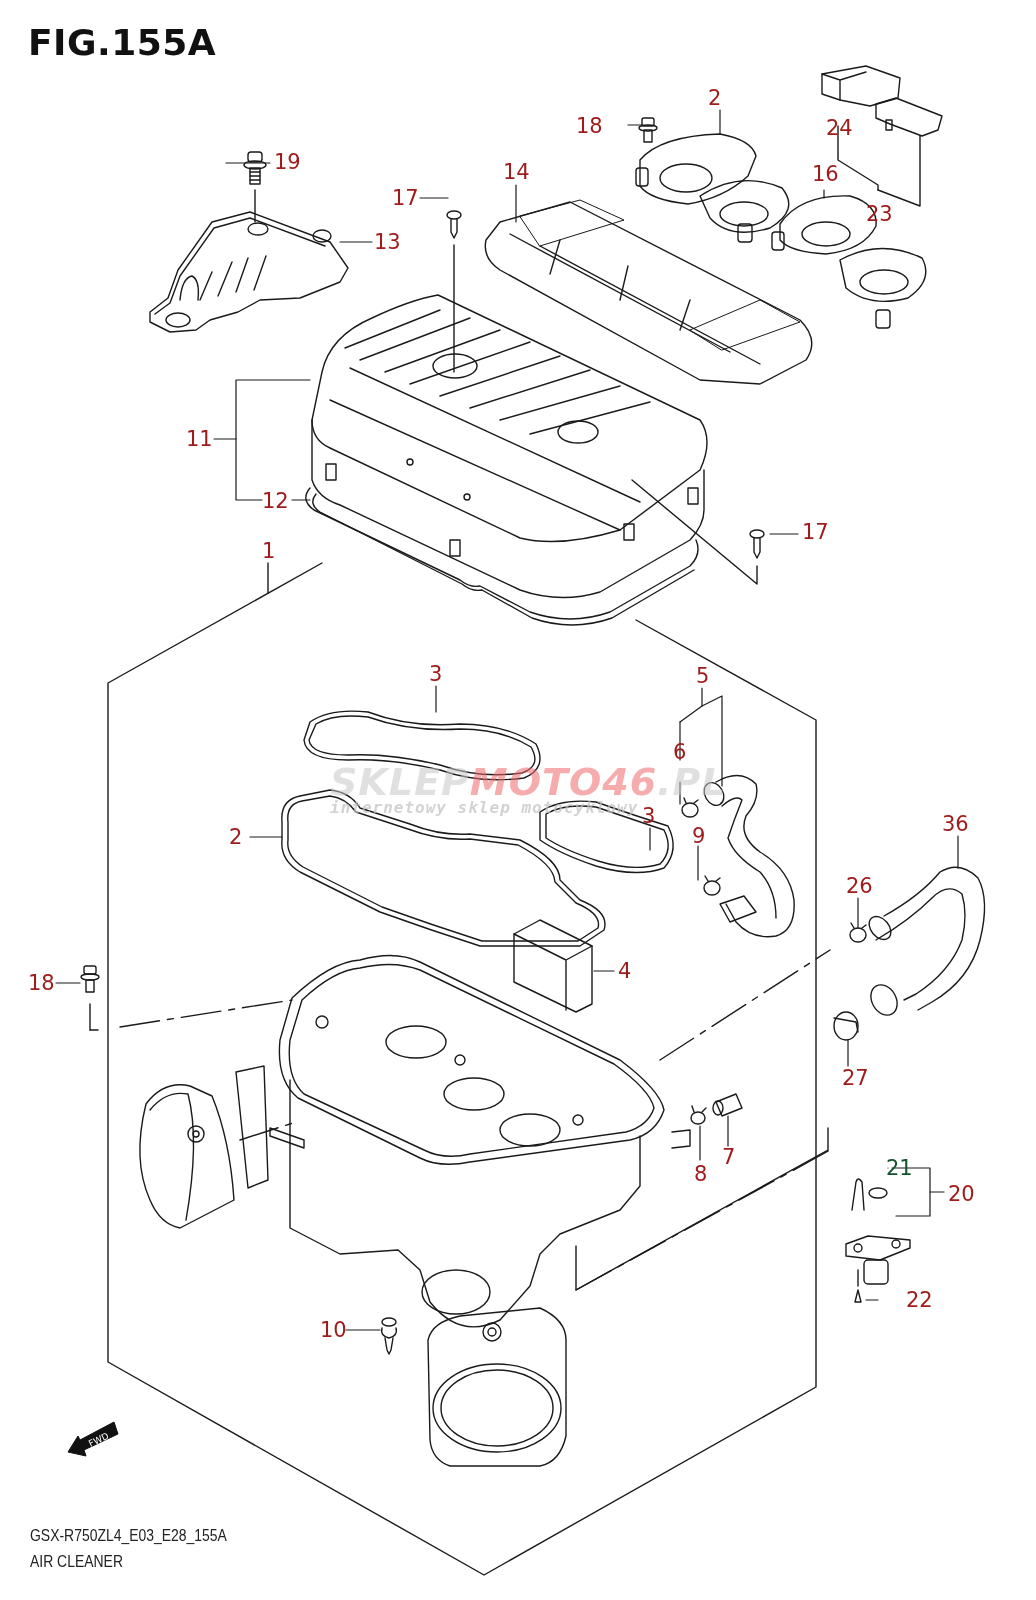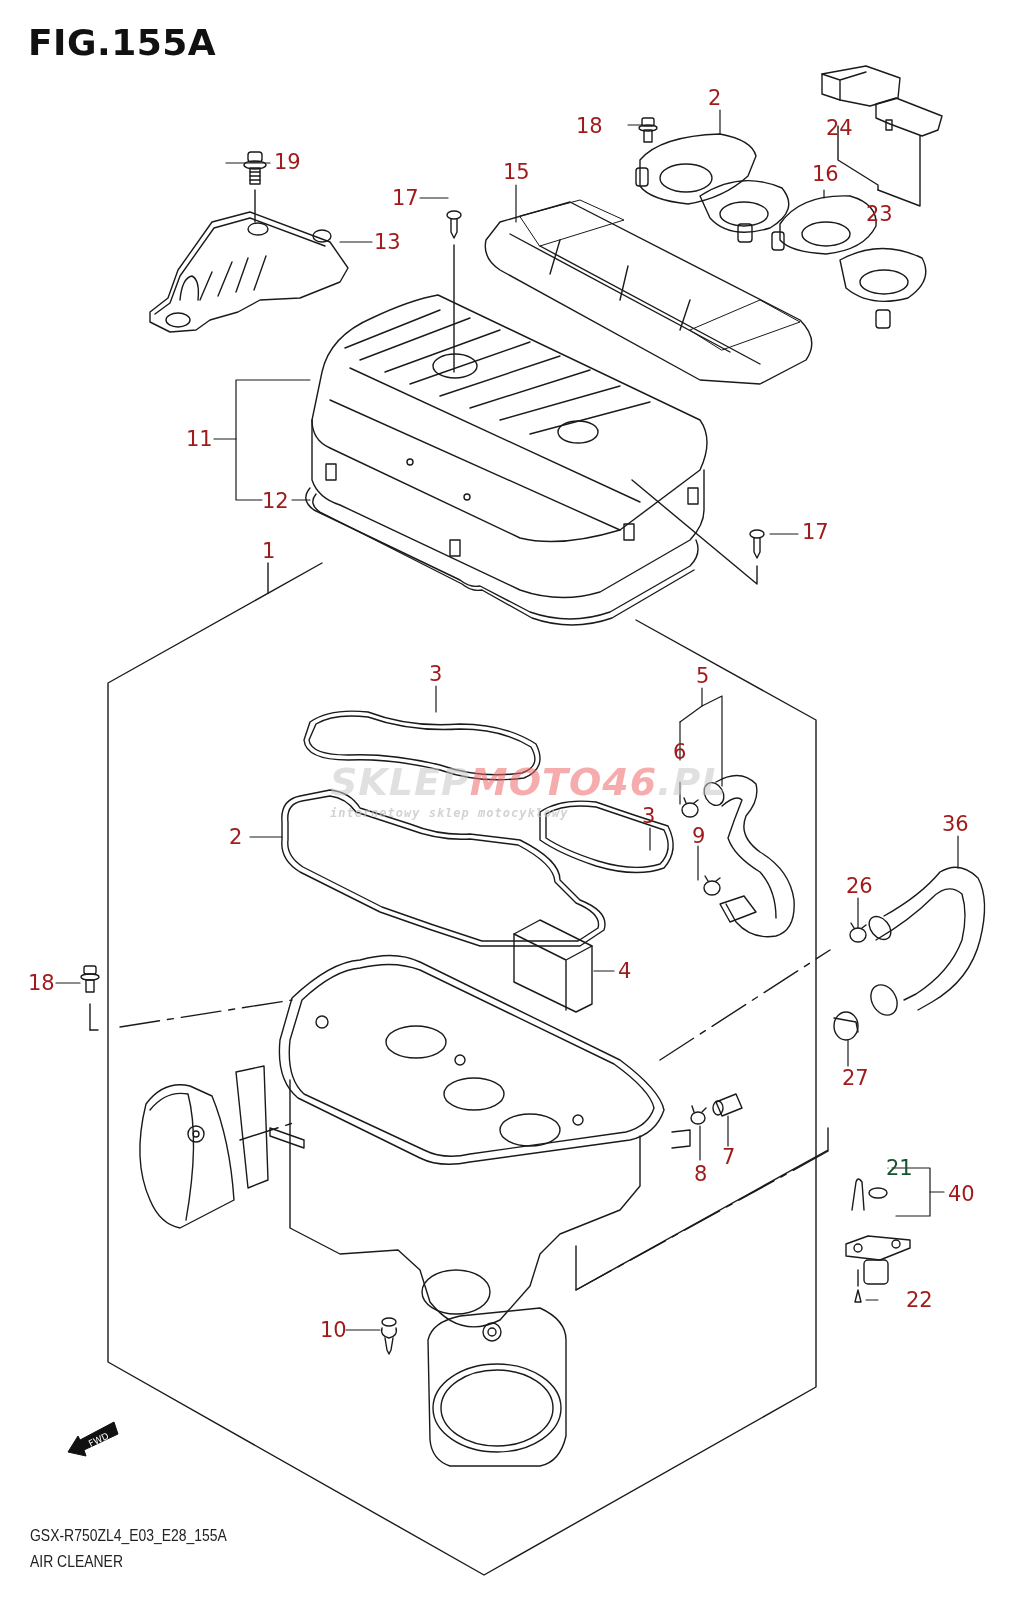--- a/index.html
+++ b/index.html
@@ -4,21 +4,21 @@
 <style>
   html, body { margin:0; padding:0; background:#ffffff; }
   body { width:1036px; height:1600px; position:relative; overflow:hidden; font-family:"Liberation Sans", sans-serif; }
   .fig-title { position:absolute; left:28px; top:22px; font-family:"DejaVu Sans", sans-serif; font-weight:bold; font-size:36px; color:#111; letter-spacing:0.5px; }
   .footer-code { position:absolute; left:30px; top:1526px; font-family:"Liberation Sans", sans-serif; font-size:17px; color:#222; transform:scaleX(0.82); transform-origin:left top; }
   .footer-name { position:absolute; left:30px; top:1552px; font-family:"Liberation Sans", sans-serif; font-size:17px; color:#222; transform:scaleX(0.82); transform-origin:left top; }
   svg.diagram { position:absolute; left:0; top:0; }
   .lbl { position:absolute; font-family:"DejaVu Sans", sans-serif; font-size:21px; color:#a01c1c; line-height:1; }
   .wm { position:absolute; left:330px; top:760px; font-family:"DejaVu Sans", sans-serif; font-weight:bold; font-style:italic; font-size:38px; color:#c8c8c8; opacity:0.55; letter-spacing:1px; }
   .wm .red { color:#f06a6a; }
-  .wm-sub { position:absolute; left:330px; top:798px; font-family:"DejaVu Sans Mono", monospace; font-weight:bold; font-style:italic; font-size:12px; color:#c0c0c0; opacity:0.7; letter-spacing:1px;margin-top:8px; }
+  .wm-sub { position:absolute; left:330px; top:798px; font-family:"DejaVu Sans Mono", monospace; font-weight:bold; font-style:italic; font-size:16px; color:#c0c0c0; opacity:0.7; letter-spacing:1px; }
   .fwd { position:absolute; left:66px; top:1418px; }
 </style>
 </head>
 <body>
 
 <div class="fig-title">FIG.155A</div>
 
 <svg class="diagram" width="1036" height="1600" viewBox="0 0 1036 1600" fill="none" stroke="#1a1a1a" stroke-width="1.4" stroke-linejoin="round" stroke-linecap="round">
 
   <g>
@@ -281,29 +281,29 @@
 <div class="lbl" style="left: 618px; top: 961px; color: rgb(160, 28, 28);">4</div>
 <div class="lbl" style="left: 696px; top: 666px; color: rgb(160, 28, 28);">5</div>
 <div class="lbl" style="left: 673px; top: 742px; color: rgb(160, 28, 28);">6</div>
 <div class="lbl" style="left: 722px; top: 1147px; color: rgb(160, 28, 28);">7</div>
 <div class="lbl" style="left: 694px; top: 1164px; color: rgb(160, 28, 28);">8</div>
 <div class="lbl" style="left: 692px; top: 826px; color: rgb(160, 28, 28);">9</div>
 <div class="lbl" style="left: 320px; top: 1320px; color: rgb(160, 28, 28);">10</div>
 <div class="lbl" style="left: 186px; top: 429px; color: rgb(160, 28, 28); text-align: right;">11</div>
 <div class="lbl" style="left: 262px; top: 491px; color: rgb(160, 28, 28);">12</div>
 <div class="lbl" style="left: 374px; top: 232px; color: rgb(160, 28, 28);">13</div>
-<div class="lbl" style="left: 503px; top: 162px; color: rgb(160, 28, 28);">15</div>
+<div class="lbl" style="left: 503px; top: 162px; color: rgb(160, 28, 28);">14</div>
 <div class="lbl" style="left: 708px; top: 88px; color: rgb(160, 28, 28);">2</div>
 <div class="lbl" style="left: 812px; top: 164px; color: rgb(160, 28, 28);">16</div>
 <div class="lbl" style="left: 392px; top: 188px; color: rgb(160, 28, 28);">17</div>
 <div class="lbl" style="left: 802px; top: 522px; color: rgb(160, 28, 28);">17</div>
 <div class="lbl" style="left: 576px; top: 116px; color: rgb(160, 28, 28);">18</div>
 <div class="lbl" style="left: 28px; top: 973px; color: rgb(160, 28, 28);">18</div>
 <div class="lbl" style="left: 274px; top: 152px; color: rgb(160, 28, 28);">19</div>
-<div class="lbl" style="left: 948px; top: 1184px; color: rgb(160, 28, 28);">40</div>
+<div class="lbl" style="left: 948px; top: 1184px; color: rgb(160, 28, 28);">20</div>
 <div class="lbl" style="left: 886px; top: 1158px; color: #14532d;">21</div>
 <div class="lbl" style="left: 882px; top: 1290px; color: rgb(160, 28, 28); margin-left: 24px;">22</div>
 <div class="lbl" style="left: 866px; top: 204px; color: rgb(160, 28, 28);">23</div>
 <div class="lbl" style="left: 826px; top: 118px; color: rgb(160, 28, 28);">24</div>
 <div class="lbl" style="left: 942px; top: 814px; color: rgb(160, 28, 28);">36</div>
 <div class="lbl" style="left: 846px; top: 876px; color: rgb(160, 28, 28);">26</div>
 <div class="lbl" style="left: 842px; top: 1068px; color: rgb(160, 28, 28);">27</div>
 
 <svg class="fwd" width="60" height="40" viewBox="0 0 60 40">
   <path d="M2,34 L12,18 L14,22 L48,4 L52,16 L18,32 L20,38 Z" fill="#111" stroke="#111" stroke-width="1"></path>

